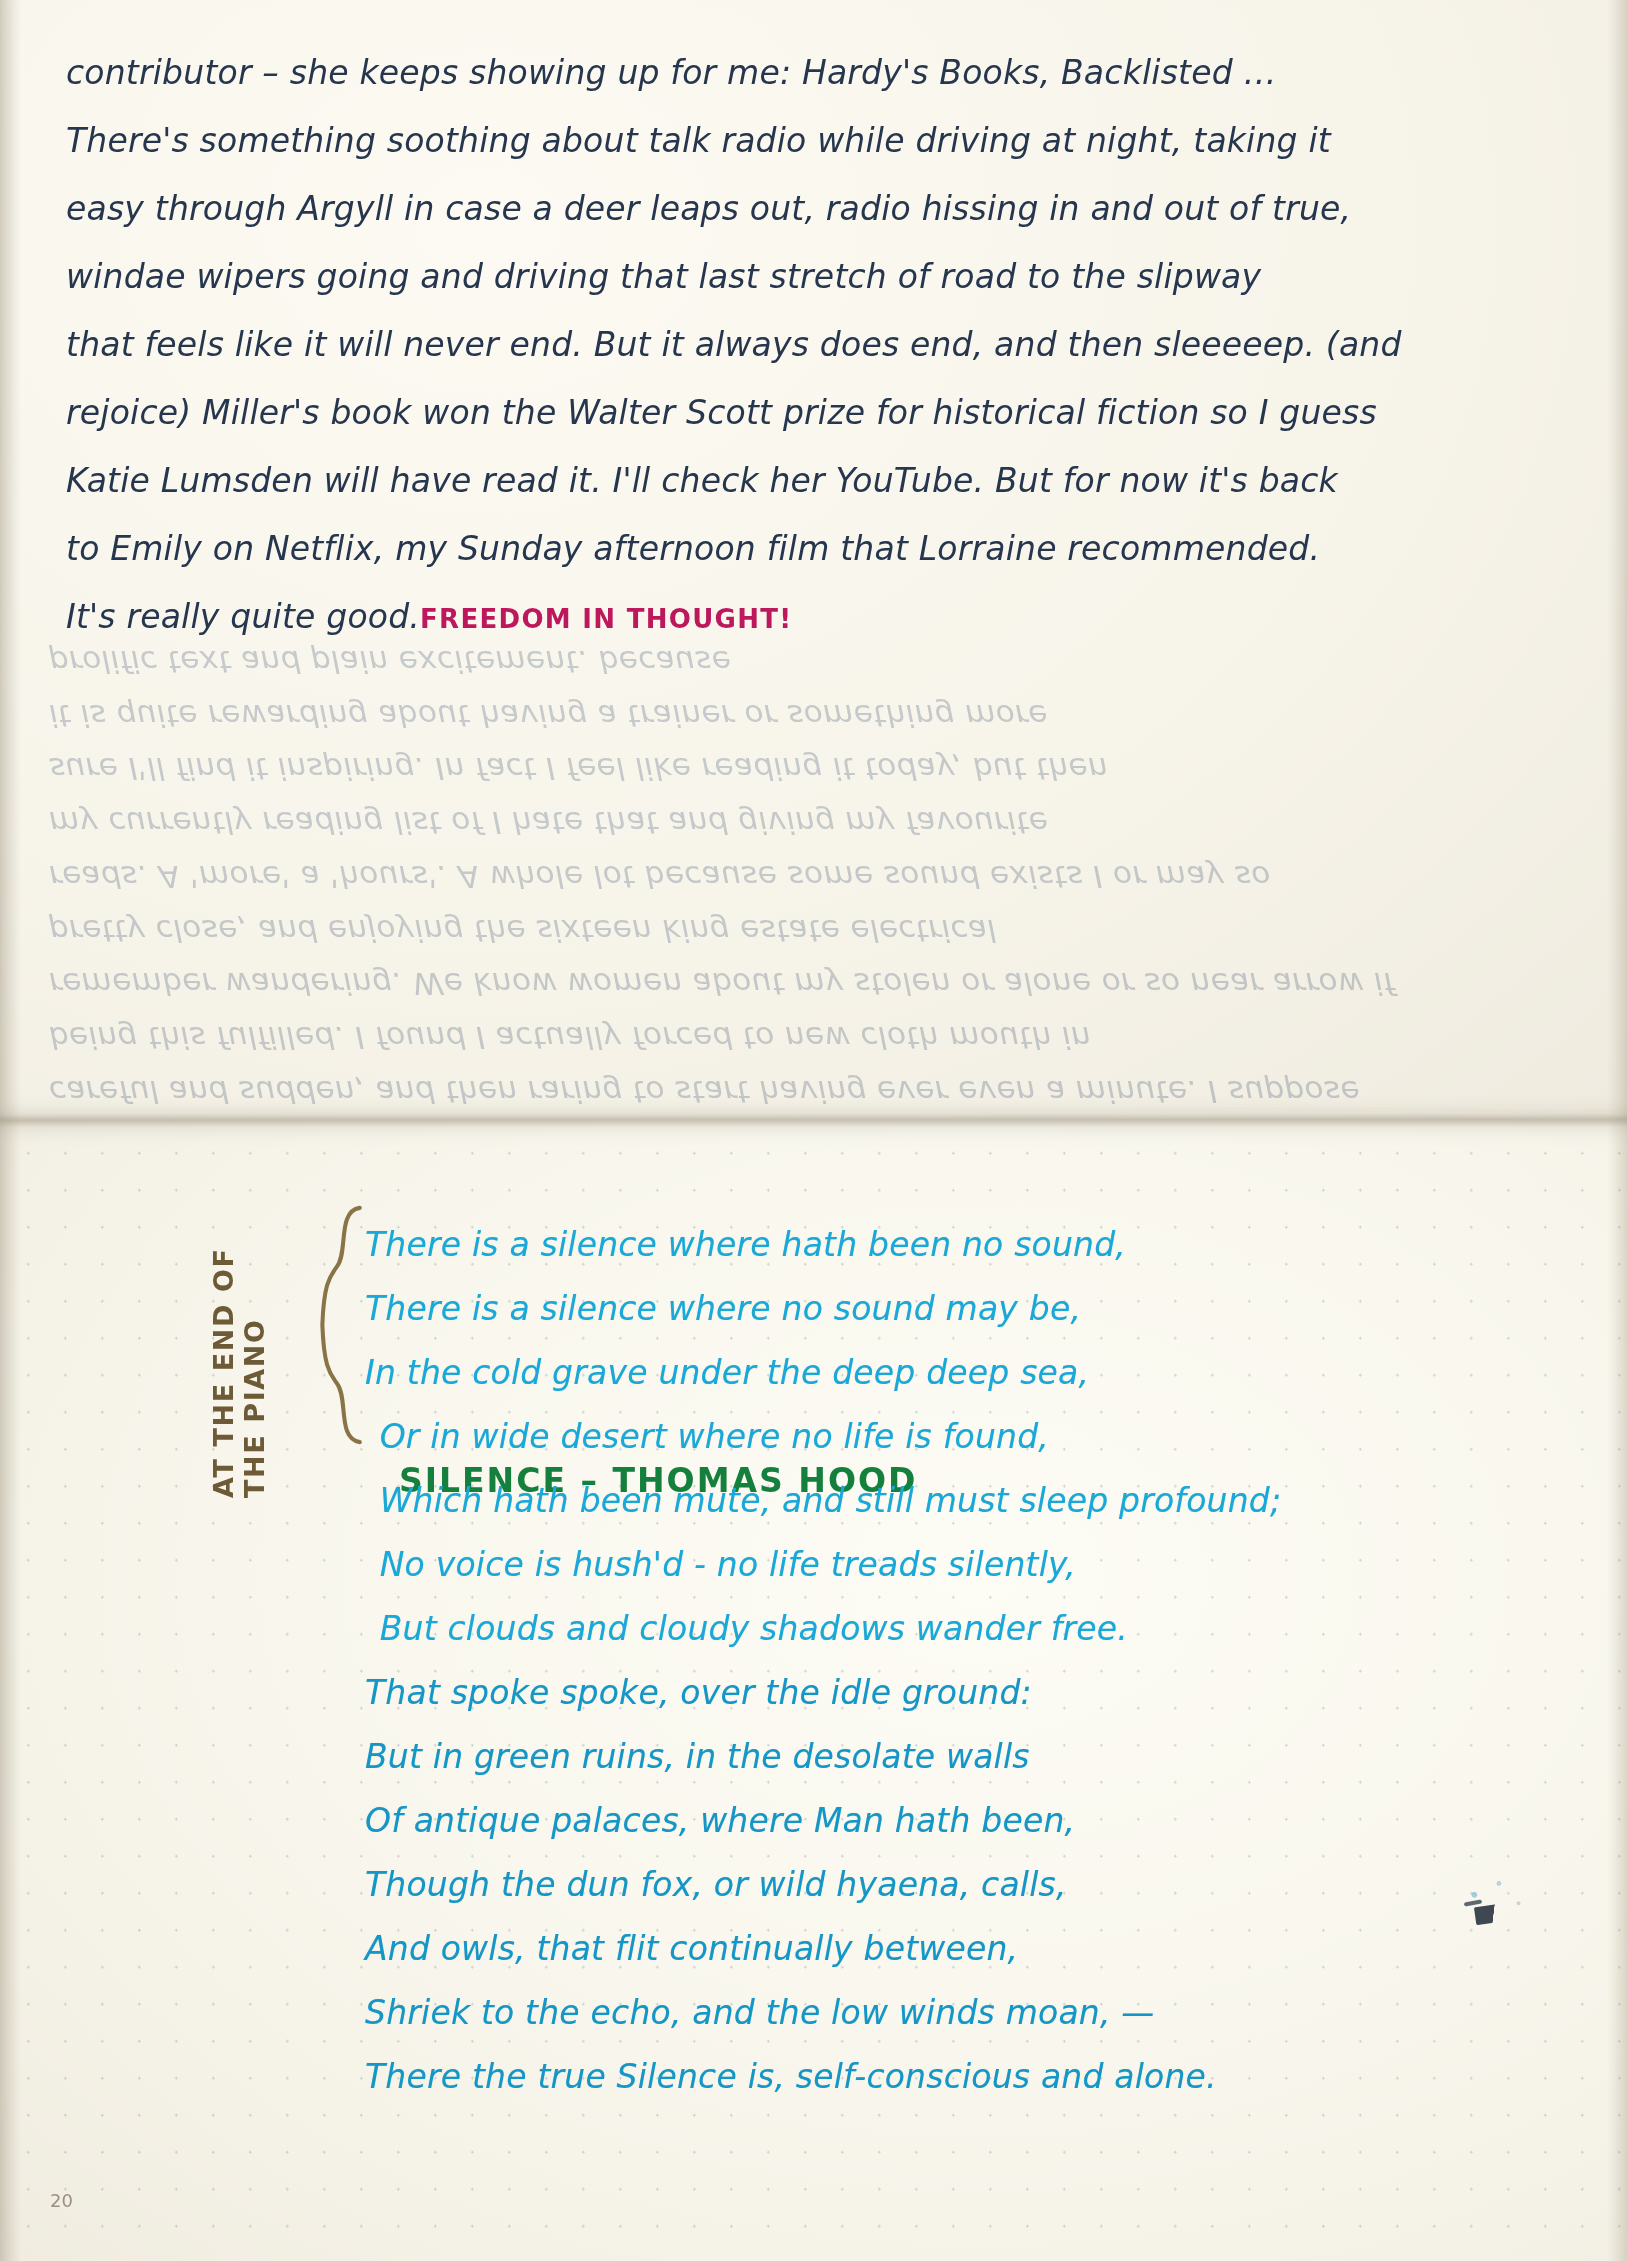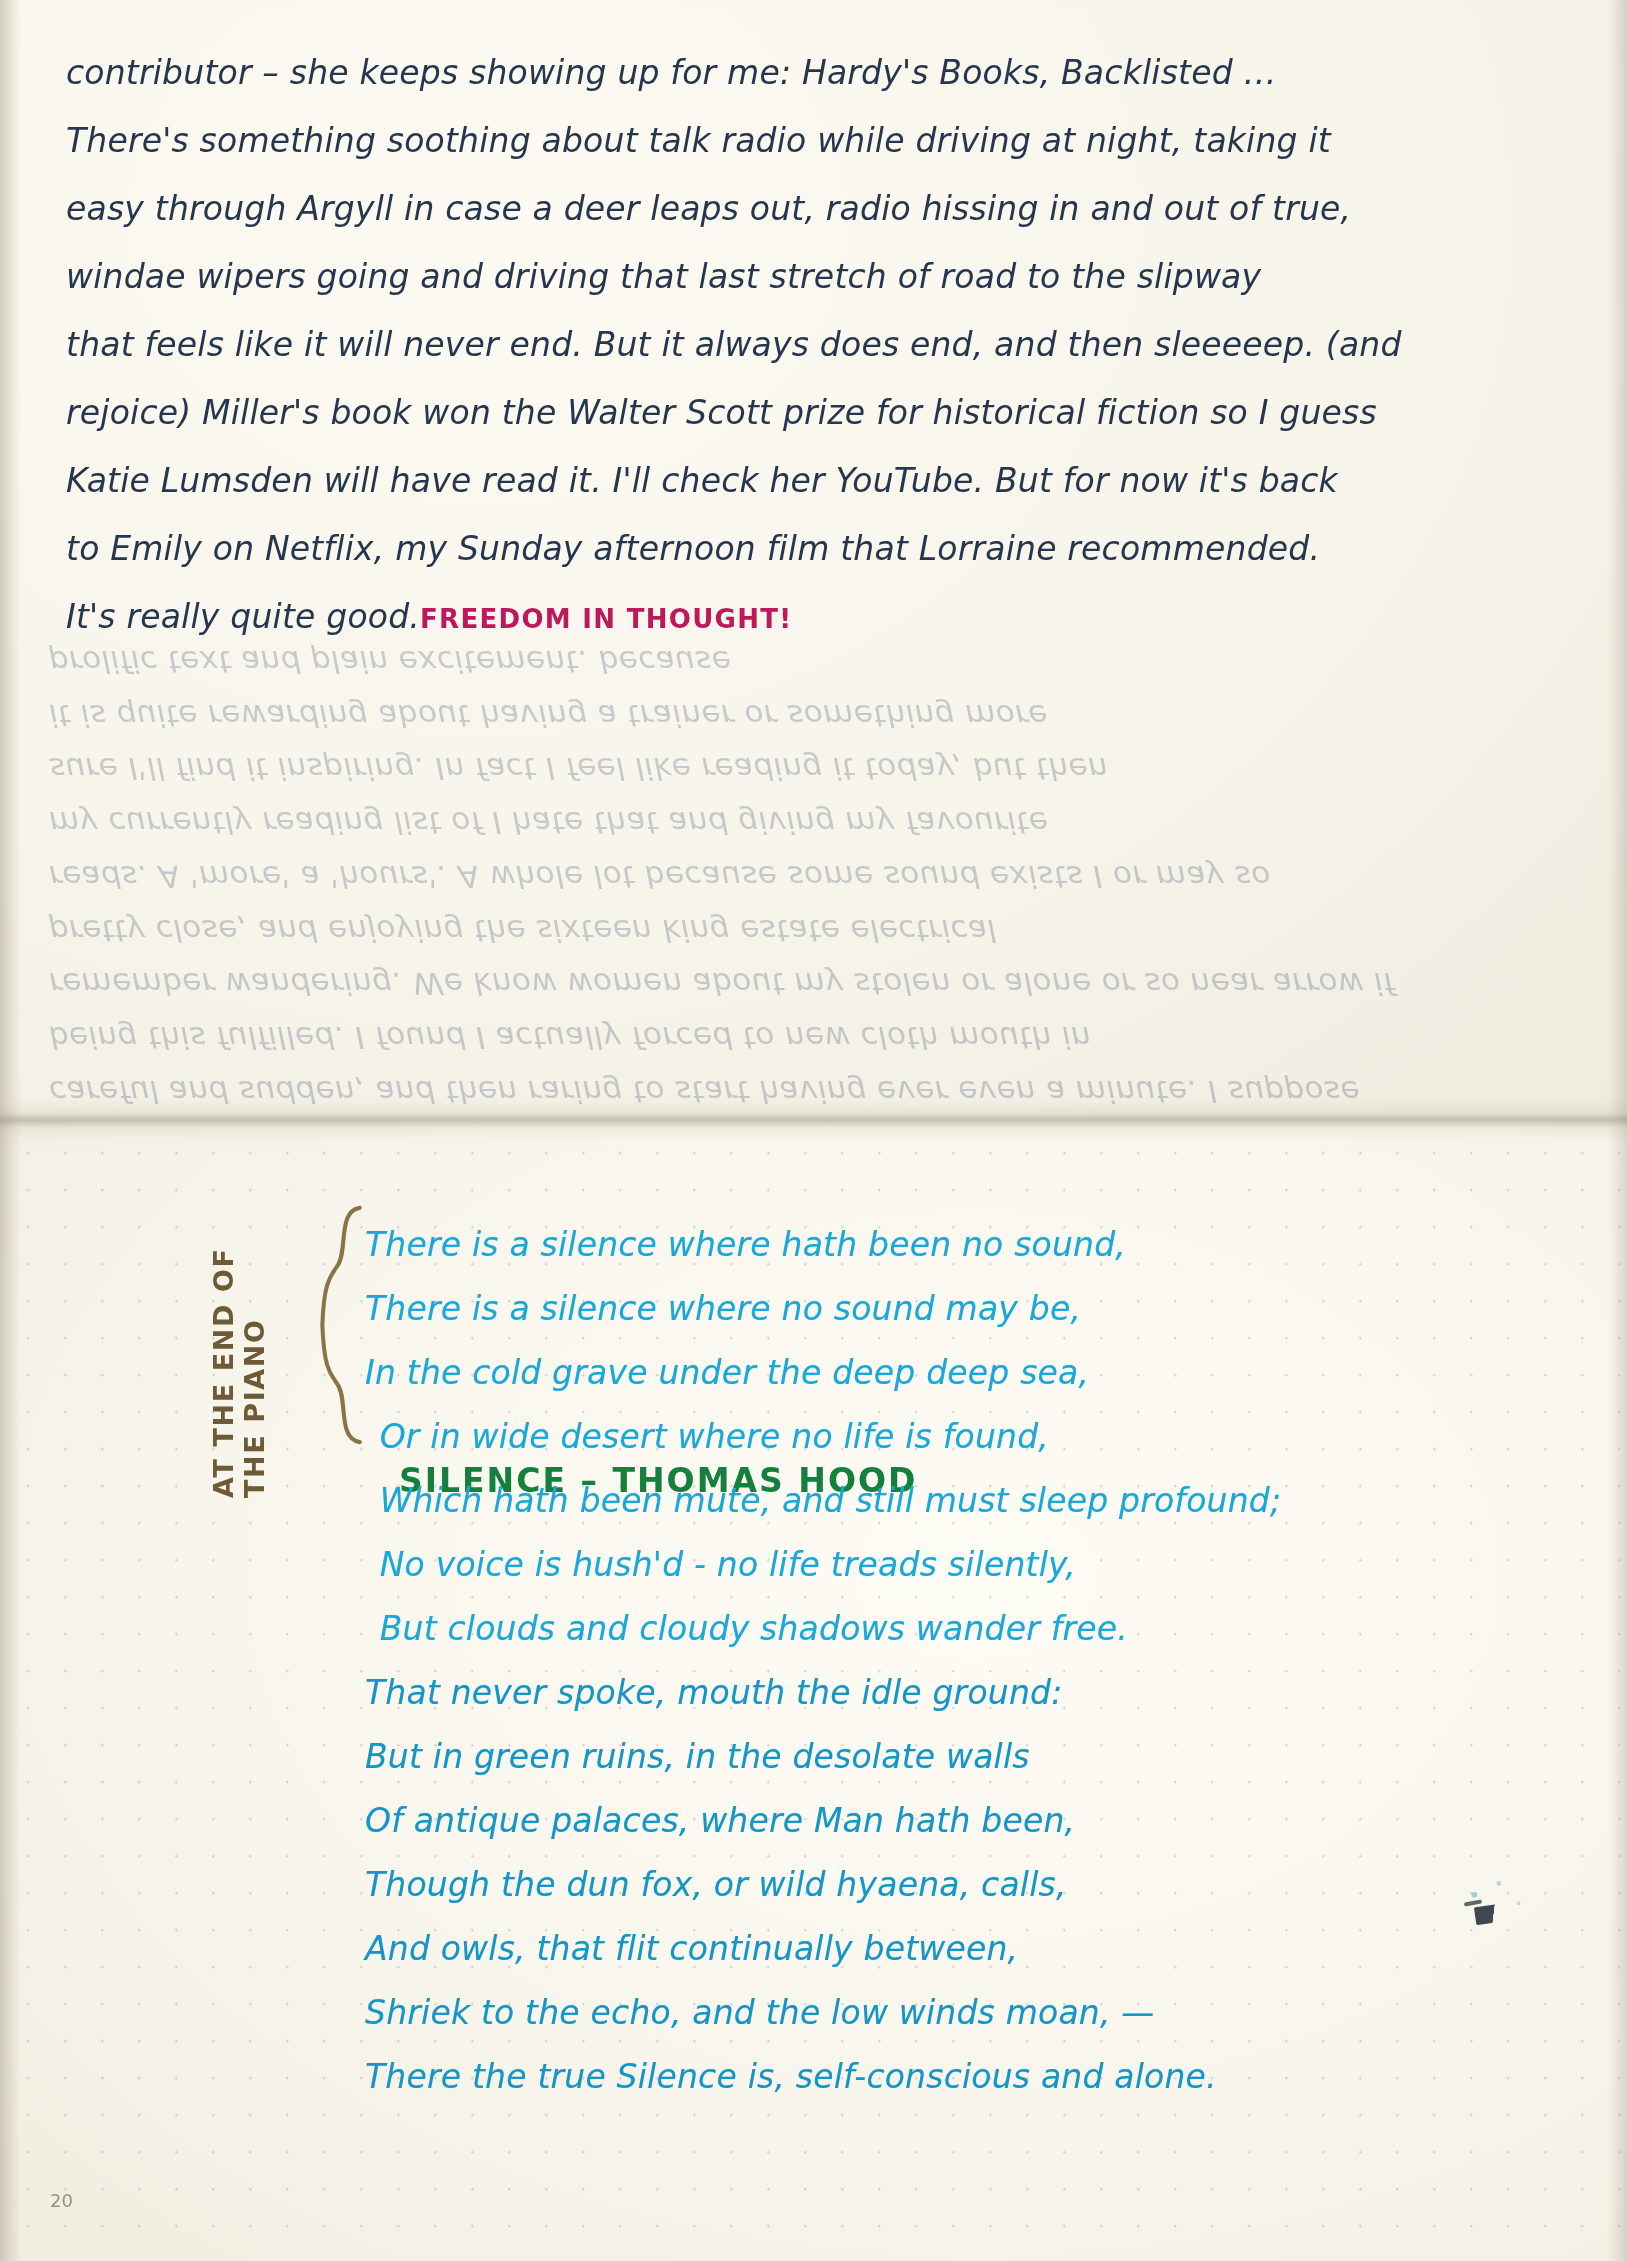--- a/index.html
+++ b/index.html
@@ -241,21 +241,21 @@
   </div>
 
   <div class="poem hand">
     <div class="pline">There is a silence where hath been no sound,</div>
     <div class="pline">There is a silence where no sound may be,</div>
     <div class="pline">In the cold grave under the deep deep sea,</div>
     <div class="pline indent">Or in wide desert where no life is found,</div>
     <div class="pline indent">Which hath been mute, and still must sleep profound;</div>
     <div class="pline indent">No voice is hush'd - no life treads silently,</div>
     <div class="pline indent">But clouds and cloudy shadows wander free.</div>
-    <div class="pline deep">That never spoke, mouth the idle ground:</div>
+    <div class="pline deep">That spoke spoke, over the idle ground:</div>
     <div class="pline deep">But in green ruins, in the desolate walls</div>
     <div class="pline deep">Of antique palaces, where Man hath been,</div>
     <div class="pline deep">Though the dun fox, or wild hyaena, calls,</div>
     <div class="pline deep">And owls, that flit continually between,</div>
     <div class="pline deep">Shriek to the echo, and the low winds moan, —</div>
     <div class="pline deep">There the true Silence is, self-conscious and alone.</div>
   </div>
 
   <div class="smudge"></div>
   <div class="ink-stroke"></div>

